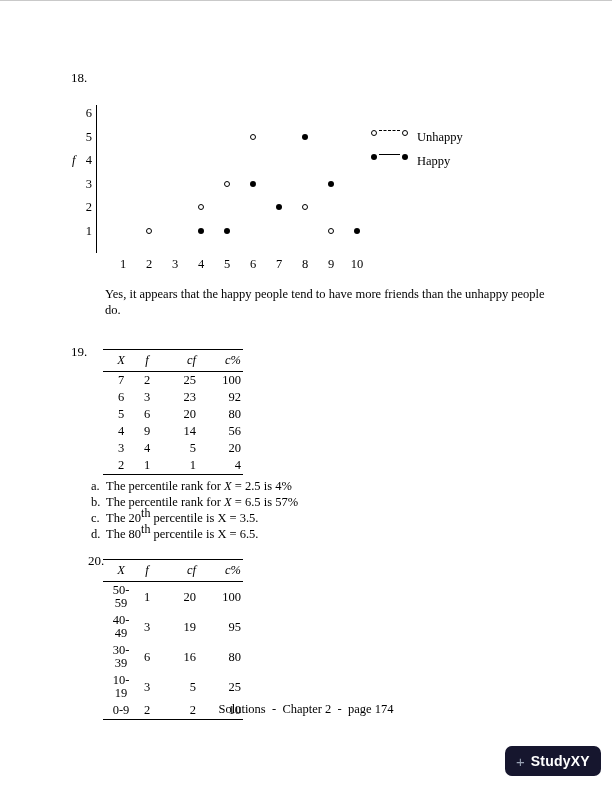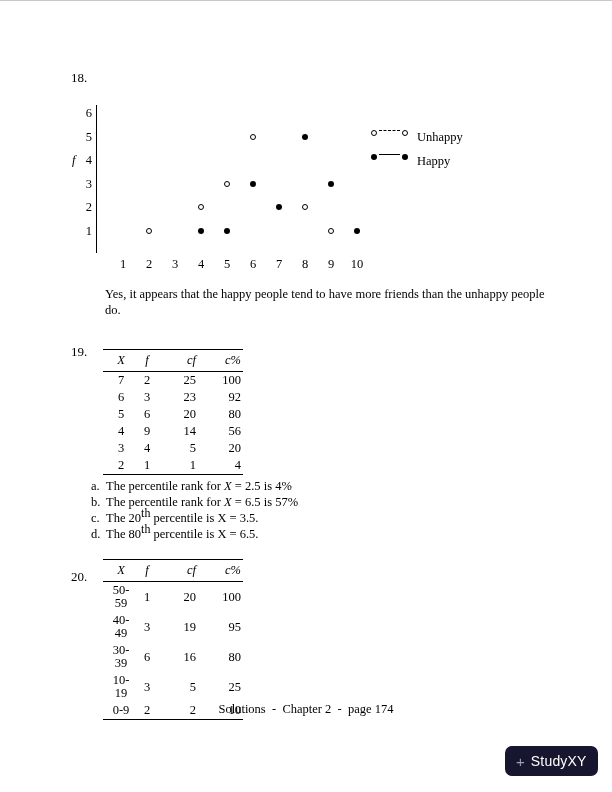--- a/index.html
+++ b/index.html
@@ -83,21 +83,21 @@
 
   
   .logo {
     position: absolute; left: 505px; top: 746px;
     height: 30px; min-width: 92px;
     background: #16162e; border-radius: 7px;
     display: flex; align-items: center; padding: 0 11px;
     font-family: "Liberation Sans", sans-serif;
   }
   .logo-plus { color: #9aa3b5; font-size: 15px; font-weight: 400; margin-right: 6px; line-height: 1; }
-  .logo-text { color: #ffffff; font-size: 14px; font-weight: 400; letter-spacing: 0.2px; }
+  .logo-text { color: #ffffff; font-size: 14px; font-weight: 700; letter-spacing: 0.2px; }
 </style>
 </head>
 <body>
 
 <div class="page-top-edge"></div>
 
 <div class="pnum" style="left:71px; top:70px;">18.</div>
 
 <div class="ylab">f</div>
 
@@ -214,21 +214,21 @@
     <li>
       <span class="ilabel">c.</span>
       <span><span>The 20</span><sup>th</sup><span> percentile is X = 3.5.</span></span>
     </li>
     <li>
       <span class="ilabel">d.</span>
       <span><span>The 80</span><sup>th</sup><span> percentile is X = 6.5.</span></span>
     </li>
   </ol>
 
-<div class="pnum" style="left:71px; top:553px;margin-top:16px;">20.</div>
+<div class="pnum" style="left:88px; top:553px;">20.</div>
 <table class="stats" id="table20">
     <thead>
       <tr>
         <th class="c0">X</th>
         <th class="c1">f</th>
         <th class="c2">cf</th>
         <th class="c3">c%</th>
       </tr>
     </thead>
     <tbody>

